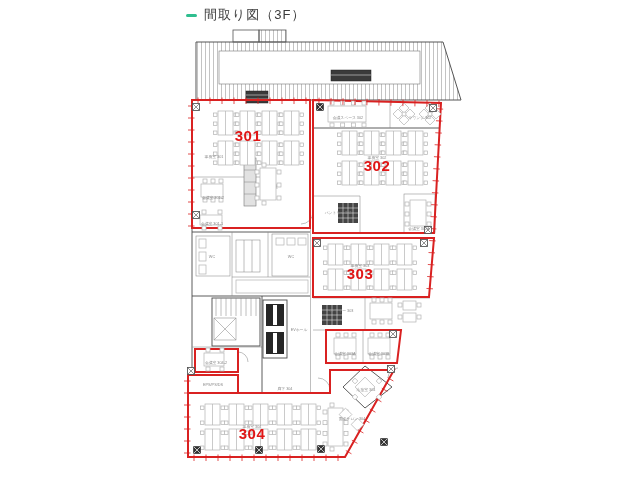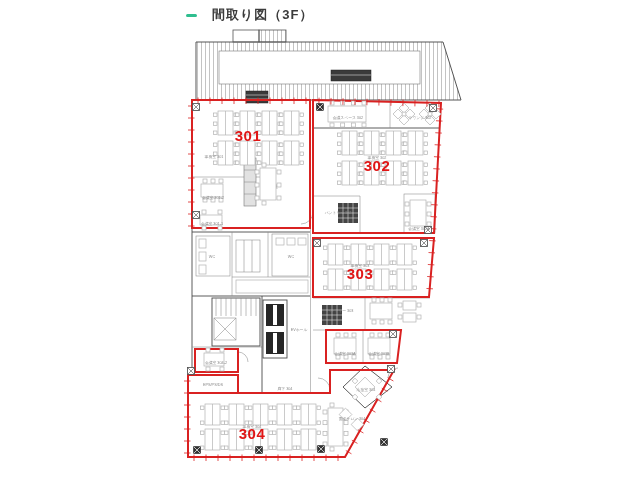--- a/index.html
+++ b/index.html
@@ -1,20 +1,20 @@
 <!DOCTYPE html>
 <html><head>
 <meta charset="utf-8">
 <style>
   html,body{margin:0;padding:0;background:#ffffff;}
   #stage{position:relative;width:640px;height:480px;background:#fff;overflow:hidden;
          font-family:"Liberation Sans","DejaVu Sans",sans-serif;}
   .header{position:absolute;left:186px;top:6px;display:flex;align-items:center;gap:7px;}
   .dash{display:inline-block;width:11px;height:3px;border-radius:2px;background:#2fbe8f;}
-  .title{font-size:13px;font-weight:bold;color:#3b3b3b;letter-spacing:1px;margin-left:8px;}
+  .title{font-size:13px;font-weight:normal;color:#3b3b3b;letter-spacing:1px;}
   svg{position:absolute;left:0;top:0;}
   .red{stroke:#d92121;stroke-width:2;fill:none;stroke-linejoin:miter;}
   .wall{stroke:#4a4a4a;stroke-width:0.9;fill:none;}
   .wall-thin{stroke:#8a8a8a;stroke-width:0.55;fill:none;}
   .furn{fill:#ffffff;stroke:#b3b3b3;stroke-width:0.7;}
   .darkbox{fill:#3a3a3a;stroke:#222;stroke-width:0.5;}
   text.tiny{font-size:3.8px;fill:#8a8a8a;text-anchor:middle;font-family:"Liberation Sans","DejaVu Sans",sans-serif;}
   text.num{font-size:15px;font-weight:bold;fill:#e01616;text-anchor:middle;
            font-family:"Liberation Sans","DejaVu Sans",sans-serif;letter-spacing:0.5px;}
 </style>

